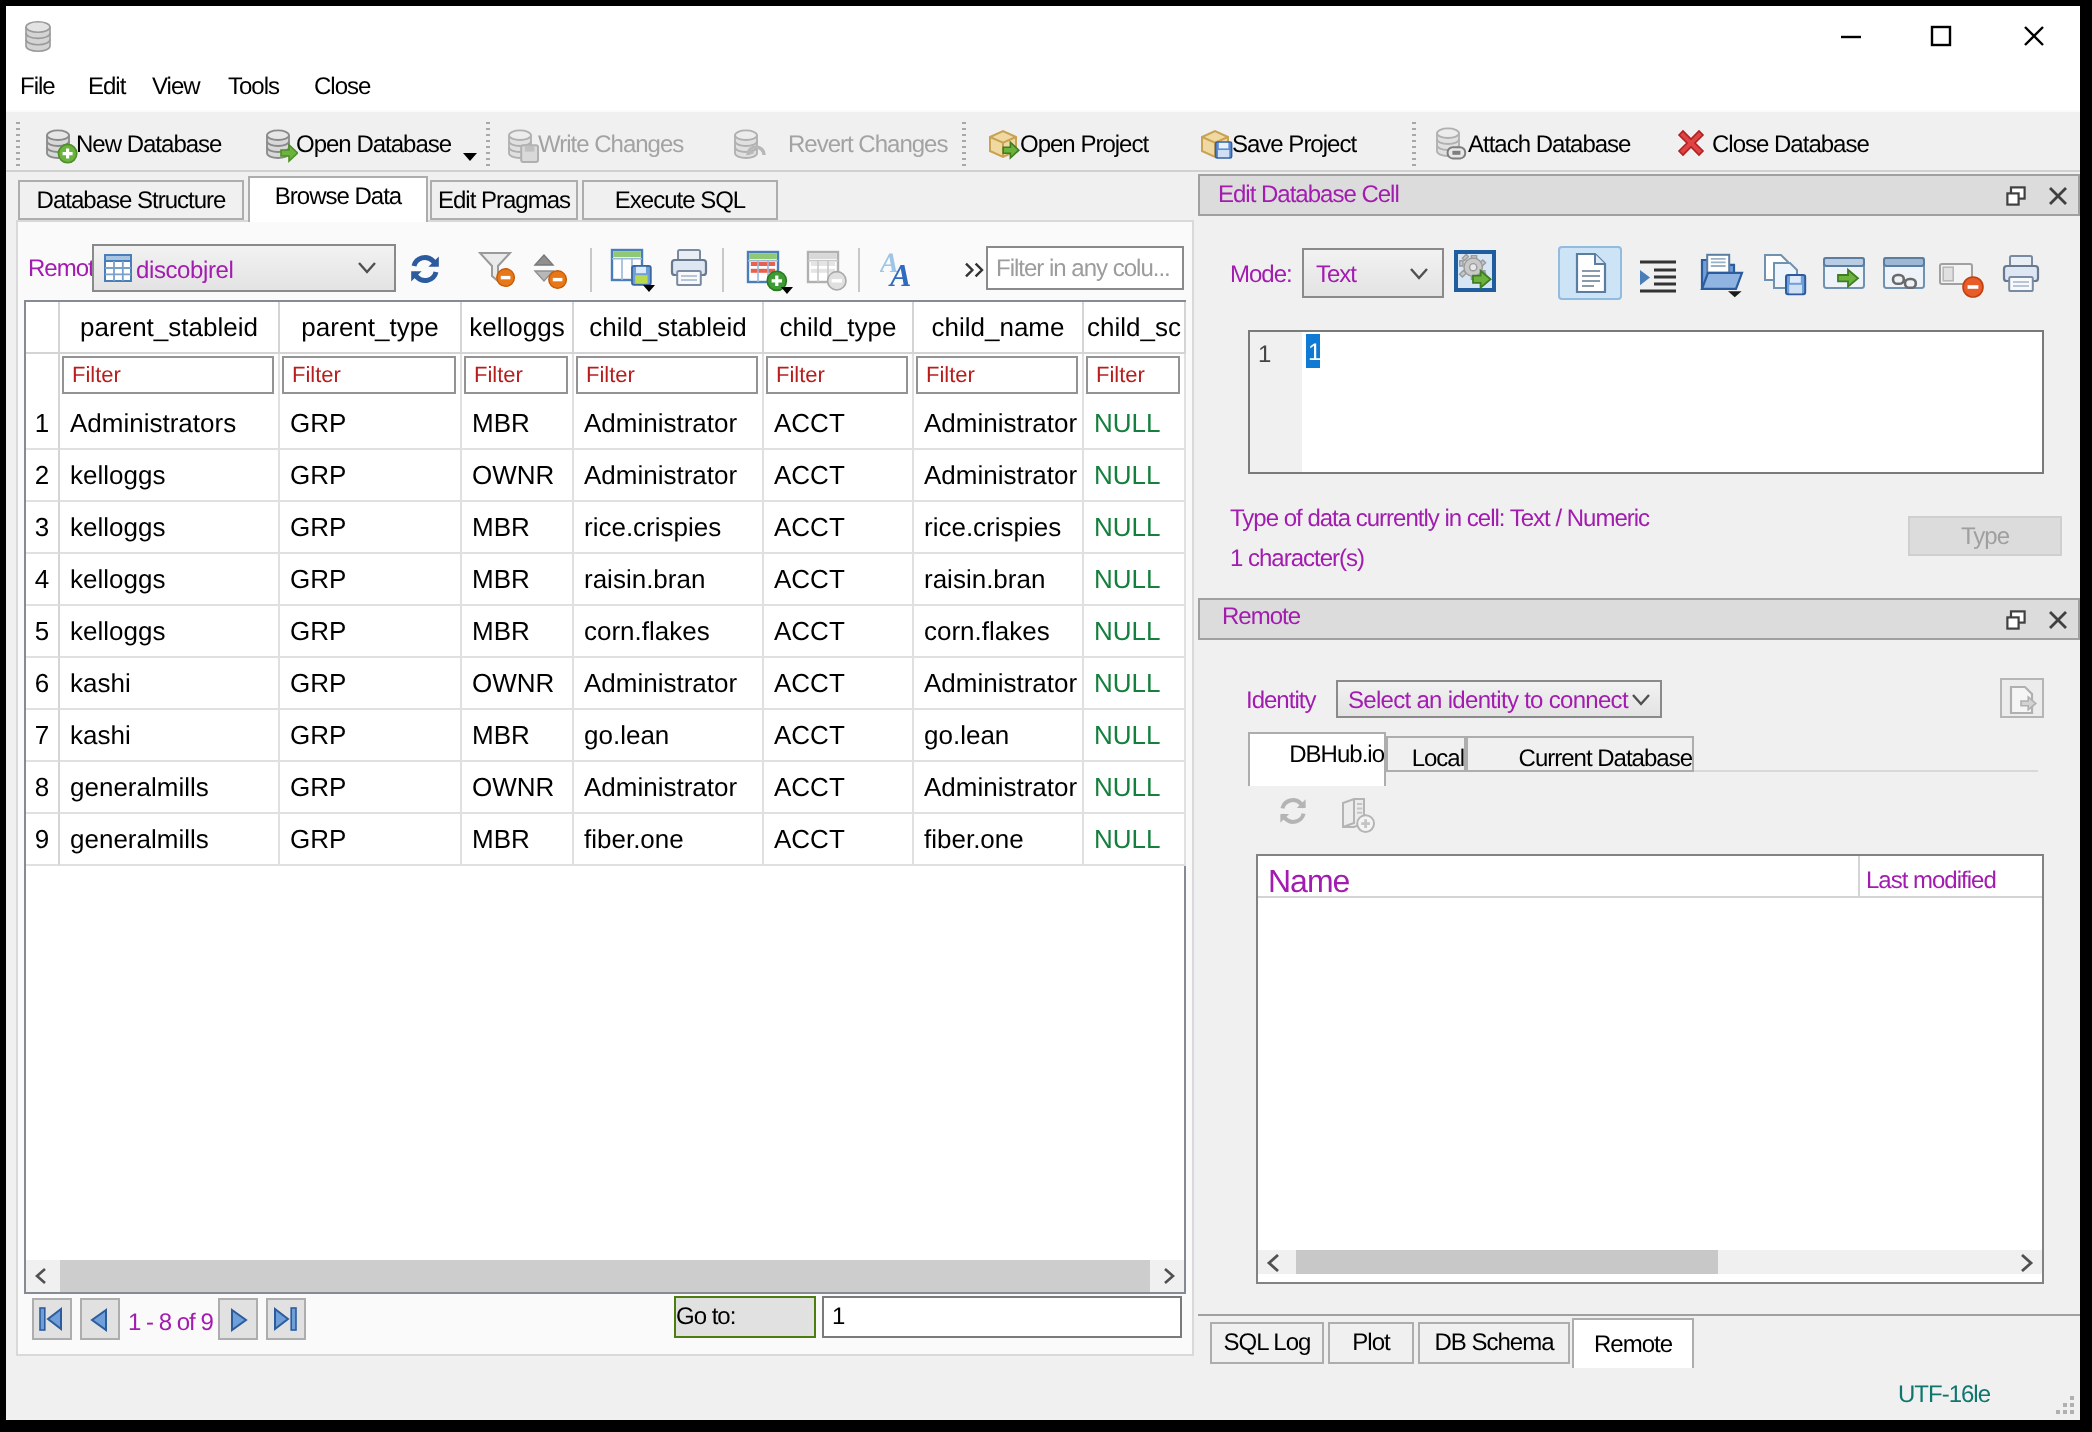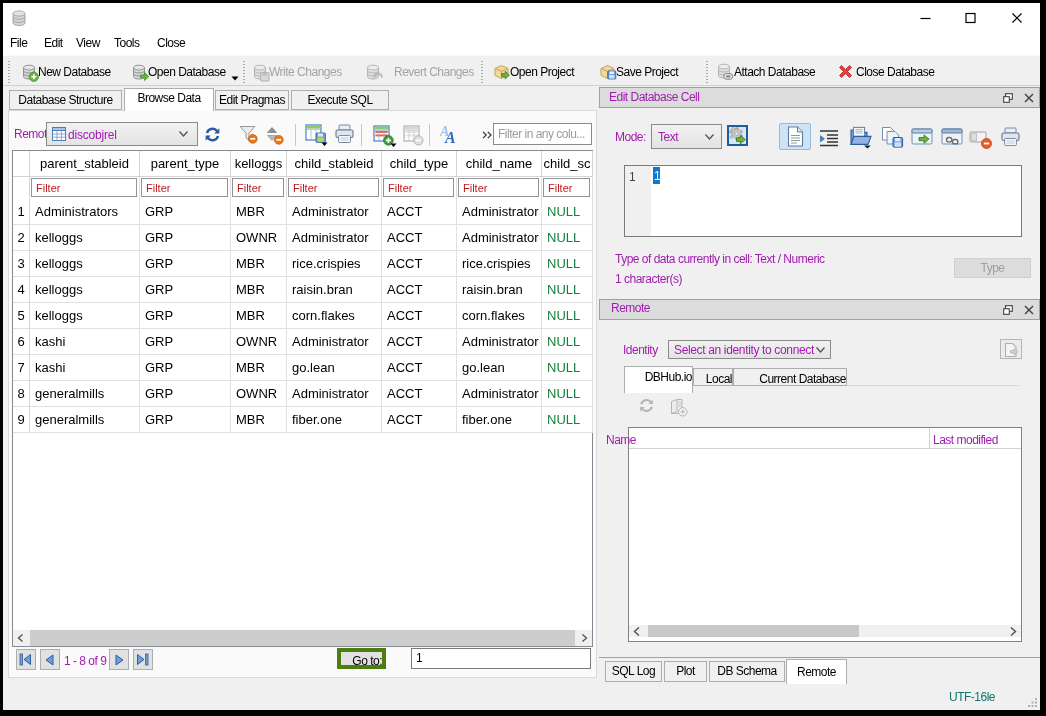--- a/index.html
+++ b/index.html
@@ -336,21 +336,21 @@
   <svg class="abs" style="left:41px;top:651px" width="12" height="12" viewBox="0 0 12 12">
       <path d="M9 1 L2 6 L9 11 z" fill="#6f9fd8" stroke="#2d5c9e" stroke-width="1"></path>
     </svg>
   <svg class="abs" style="left:110px;top:651px" width="12" height="12" viewBox="0 0 12 12">
       <path d="M3 1 L10 6 L3 11 z" fill="#6f9fd8" stroke="#2d5c9e" stroke-width="1"></path>
     </svg>
   <svg class="abs" style="left:133px;top:650px" width="13" height="13" viewBox="0 0 13 13">
       <path d="M1.5 1.5 L8 6.5 L1.5 11.5 z" fill="#6f9fd8" stroke="#2d5c9e" stroke-width="1"></path>
       <rect x="9.6" y="1" width="2.4" height="11" fill="#6f9fd8" stroke="#2d5c9e" stroke-width="0.8"></rect>
     </svg>
-  <div class="abs" style="left:334px;top:645px;width:49px;height:21px;background:#e1e1e1;border:4px solid #4d7c0f;text-align:right;line-height:19px;font-size:12px;letter-spacing:-0.5px">Go to:</div>
+  <div class="abs" style="left:334px;top:645px;width:71px;height:21px;background:#e1e1e1;border:1px solid #4d7c0f;text-align:left;line-height:19px;font-size:12px;letter-spacing:-0.5px">Go to:</div>
   <div class="abs" style="left:408px;top:645px;width:180px;height:21px;background:#fff;border:1px solid #7a7a7a;font-size:12px;line-height:19px;padding-left:4px">1</div>
 
   <div class="docktitle" style="top:84px"></div>
   <div class="txt" style="left:606px;top:87px">Edit Database Cell</div>
   <svg class="abs" style="left:1000px;top:90px" width="10" height="10" viewBox="0 0 10 10">
       <rect x="2.5" y="0.7" width="6.8" height="5.6" fill="#fff" stroke="#404040" stroke-width="1.1"></rect>
       <rect x="0.7" y="3.7" width="5.6" height="5.6" fill="#fff" stroke="#404040" stroke-width="1.1"></rect>
     </svg>
     <svg class="abs" style="left:1021px;top:90px" width="10" height="10" viewBox="0 0 10 10">
       <path d="M1 1 L9 9 M9 1 L1 9" stroke="#404040" stroke-width="1.4"></path>
@@ -461,21 +461,21 @@
     </svg>
   <svg class="abs" style="left:666px;top:395px" width="19" height="19" viewBox="0 0 19 19">
       <path d="M2.5 3.5 L8 1.5 h5 v12 l-5 2 h-5.5 z" fill="#ececec" stroke="#b4b4b4" stroke-width="1"></path>
       <path d="M8 1.5 v12 l-5.5 2" fill="none" stroke="#b4b4b4" stroke-width="1"></path>
       <path d="M9.5 4 h2.6 M9.5 6.2 h2.6 M9.5 8.4 h2.6" stroke="#c4c4c4" stroke-width="1"></path>
       <circle cx="13.8" cy="13.8" r="4.2" fill="#f4f4f4" stroke="#b4b4b4" stroke-width="1"></circle>
       <path d="M13.8 11.6 v4.4 M11.6 13.8 h4.4" stroke="#c4c4c4" stroke-width="1.4"></path>
     </svg>
 
   <div class="abs" style="left:625px;top:424px;width:394px;height:215px;border:1px solid #828282;background:#fff"></div>
-  <div class="txt" style="left:603px;top:430px;font-size:12px">Name</div>
+  <div class="txt" style="left:631px;top:430px;font-size:16px">Name</div>
   <div class="txt" style="left:930px;top:430px;font-size:12px">Last modified</div>
   <div class="abs" style="left:926px;top:425px;width:1px;height:20px;background:#d4d4d4"></div>
   <div class="abs" style="left:626px;top:445px;width:392px;height:1px;background:#d4d4d4"></div>
   <div class="abs" style="left:626px;top:622px;width:392px;height:12px;background:#f0f0f0"></div>
   <svg class="abs" style="left:630px;top:624px" width="8" height="9" viewBox="0 0 8 9">
       <path d="M6 0.5 L1.5 4.5 L6 8.5" stroke="#505050" stroke-width="1.4" fill="none"></path>
     </svg>
   <svg class="abs" style="left:1006px;top:624px" width="8" height="9" viewBox="0 0 8 9">
       <path d="M2 0.5 L6.5 4.5 L2 8.5" stroke="#505050" stroke-width="1.4" fill="none"></path>
     </svg>

